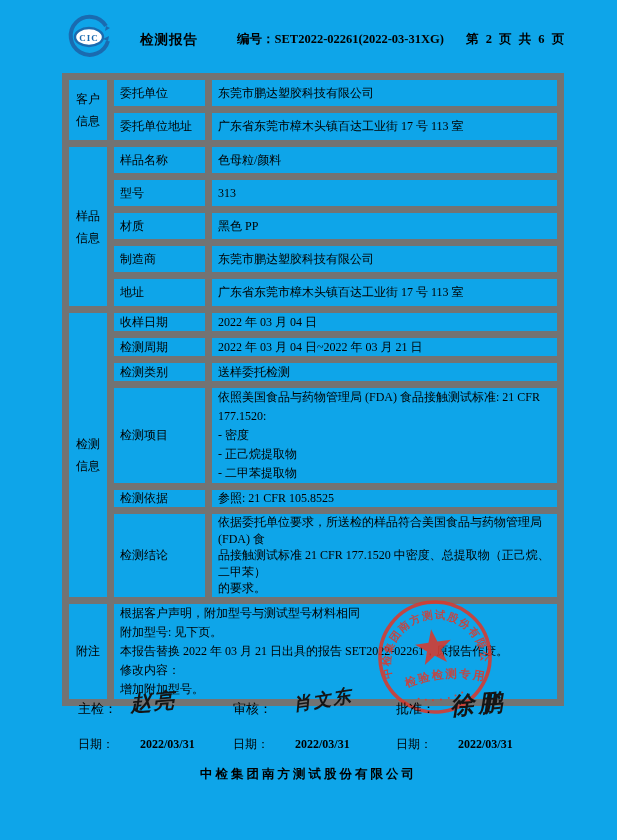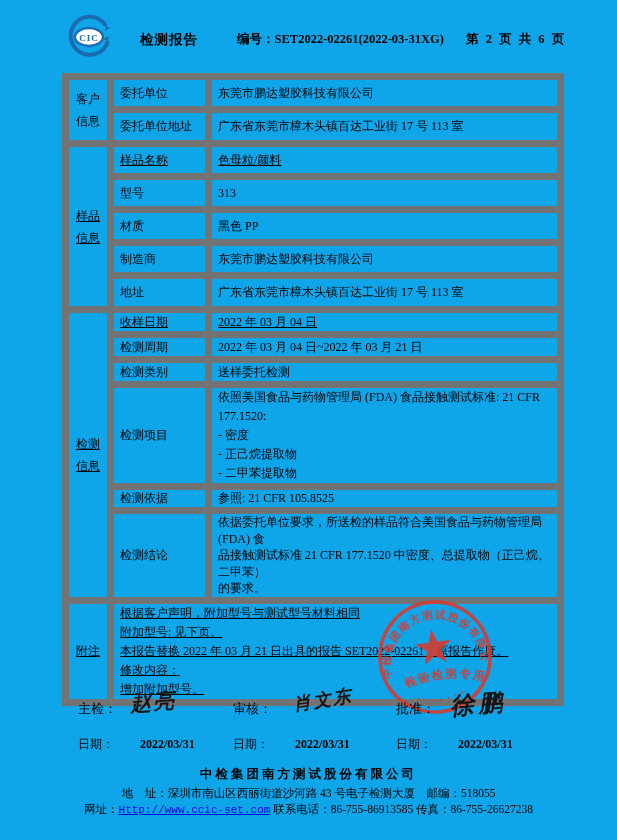--- a/index.html
+++ b/index.html
@@ -10,21 +10,21 @@
   .hdr-title{position:absolute;left:140px;top:31px;font-size:13.5px;font-weight:bold;letter-spacing:1px;}
   .hdr-no{position:absolute;left:237px;top:31px;font-size:12.5px;font-weight:bold;text-align:right;}
   .hdr-page{position:absolute;left:466px;top:31px;font-size:12.5px;font-weight:bold;letter-spacing:2px;}
   .logo{position:absolute;left:62px;top:13px;width:54px;height:48px;}
 
   
   table.rep{position:absolute;left:62px;top:73px;width:495px;border-collapse:collapse;
             table-layout:fixed;border:2px solid #a8a8a8;}
   table.rep td{border:7px solid #737373;font-size:12px;padding:0 6px;vertical-align:middle;
                overflow:hidden;}
-  table.rep tr.sec td{border-top:2px solid #a8a8a8;text-decoration:underline;}
+  table.rep tr.sec td{border-top:2px solid #a8a8a8;}
   td.group{text-align:center;padding:0 10px;line-height:22px;}
   td.lbl{padding-left:9px;}
   td.val{padding-left:8px;}
   td.top{vertical-align:top;padding-top:5px;}
   .lines19 div{line-height:19px;}
   .lines16 div{line-height:16.5px;}
   .h33{height:33px}.h34{height:34px}.h25{height:25px}.h92{height:92px}.h24{height:24px}
   .h48{height:48px}.h98{height:98px}
 
   
@@ -195,16 +195,14 @@
       <div class="dline"><span>日期：</span><span class="dval">2022/03/31</span></div>
     </div>
     <div class="sigcol">
       <span class="role">批准：</span>
       <span class="sig sig3">徐鹏</span>
       <div class="dline"><span>日期：</span><span class="dval">2022/03/31</span></div>
     </div>
   </div>
 
   <div class="ft ft-co" style="position:absolute;">中检集团南方测试股份有限公司</div>
-  <div class="ft ft-ad" style="position:absolute;"><span>地　址：</span><span>深圳市南山区西丽街道沙河路 43 号电子检测大厦</span><span>　邮编：</span><span>518055</span></div>
-  <div class="ft ft-web" style="position:absolute;"><span>网址：</span><a href="#">Http://www.ccic-set.com</a><span> 联系电话：</span><span>86-755-86913585</span><span> 传真：</span><span>86-755-26627238</span></div>
 
 </div>
 
 </body></html>

